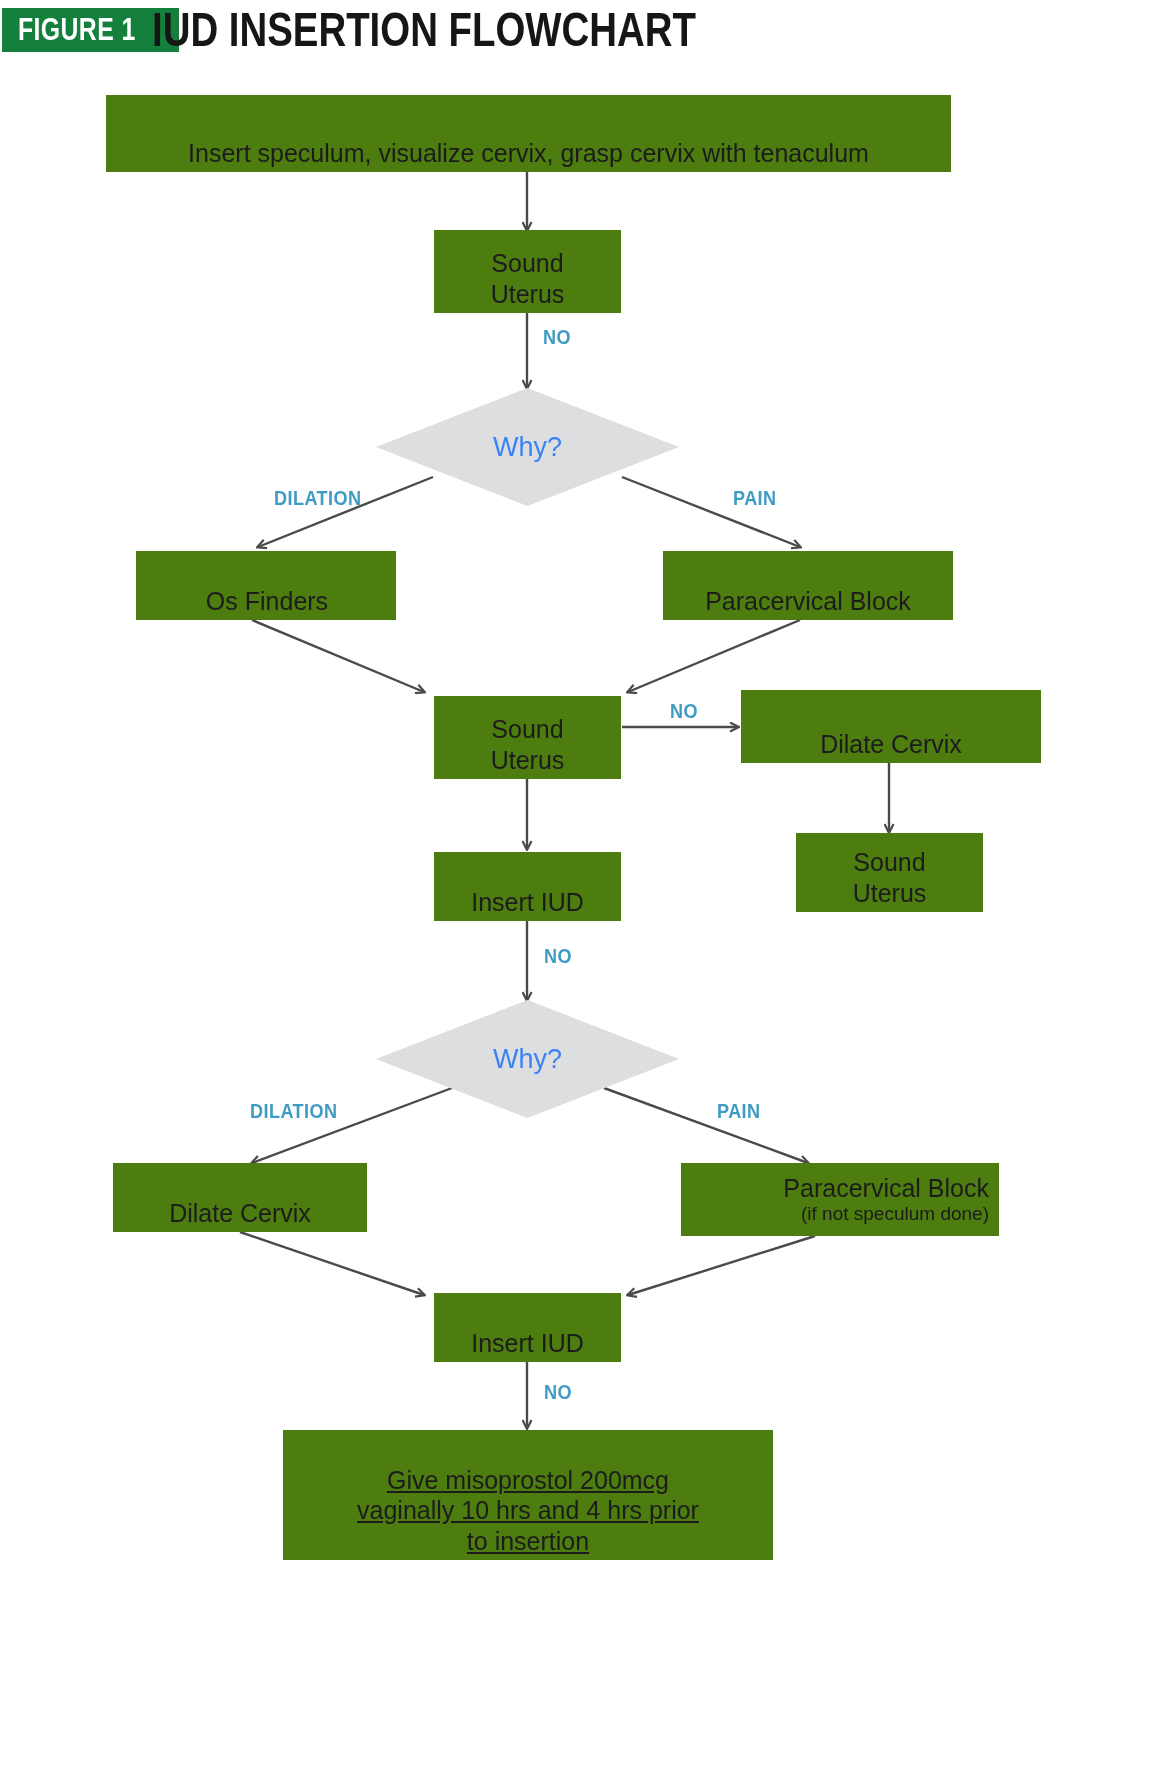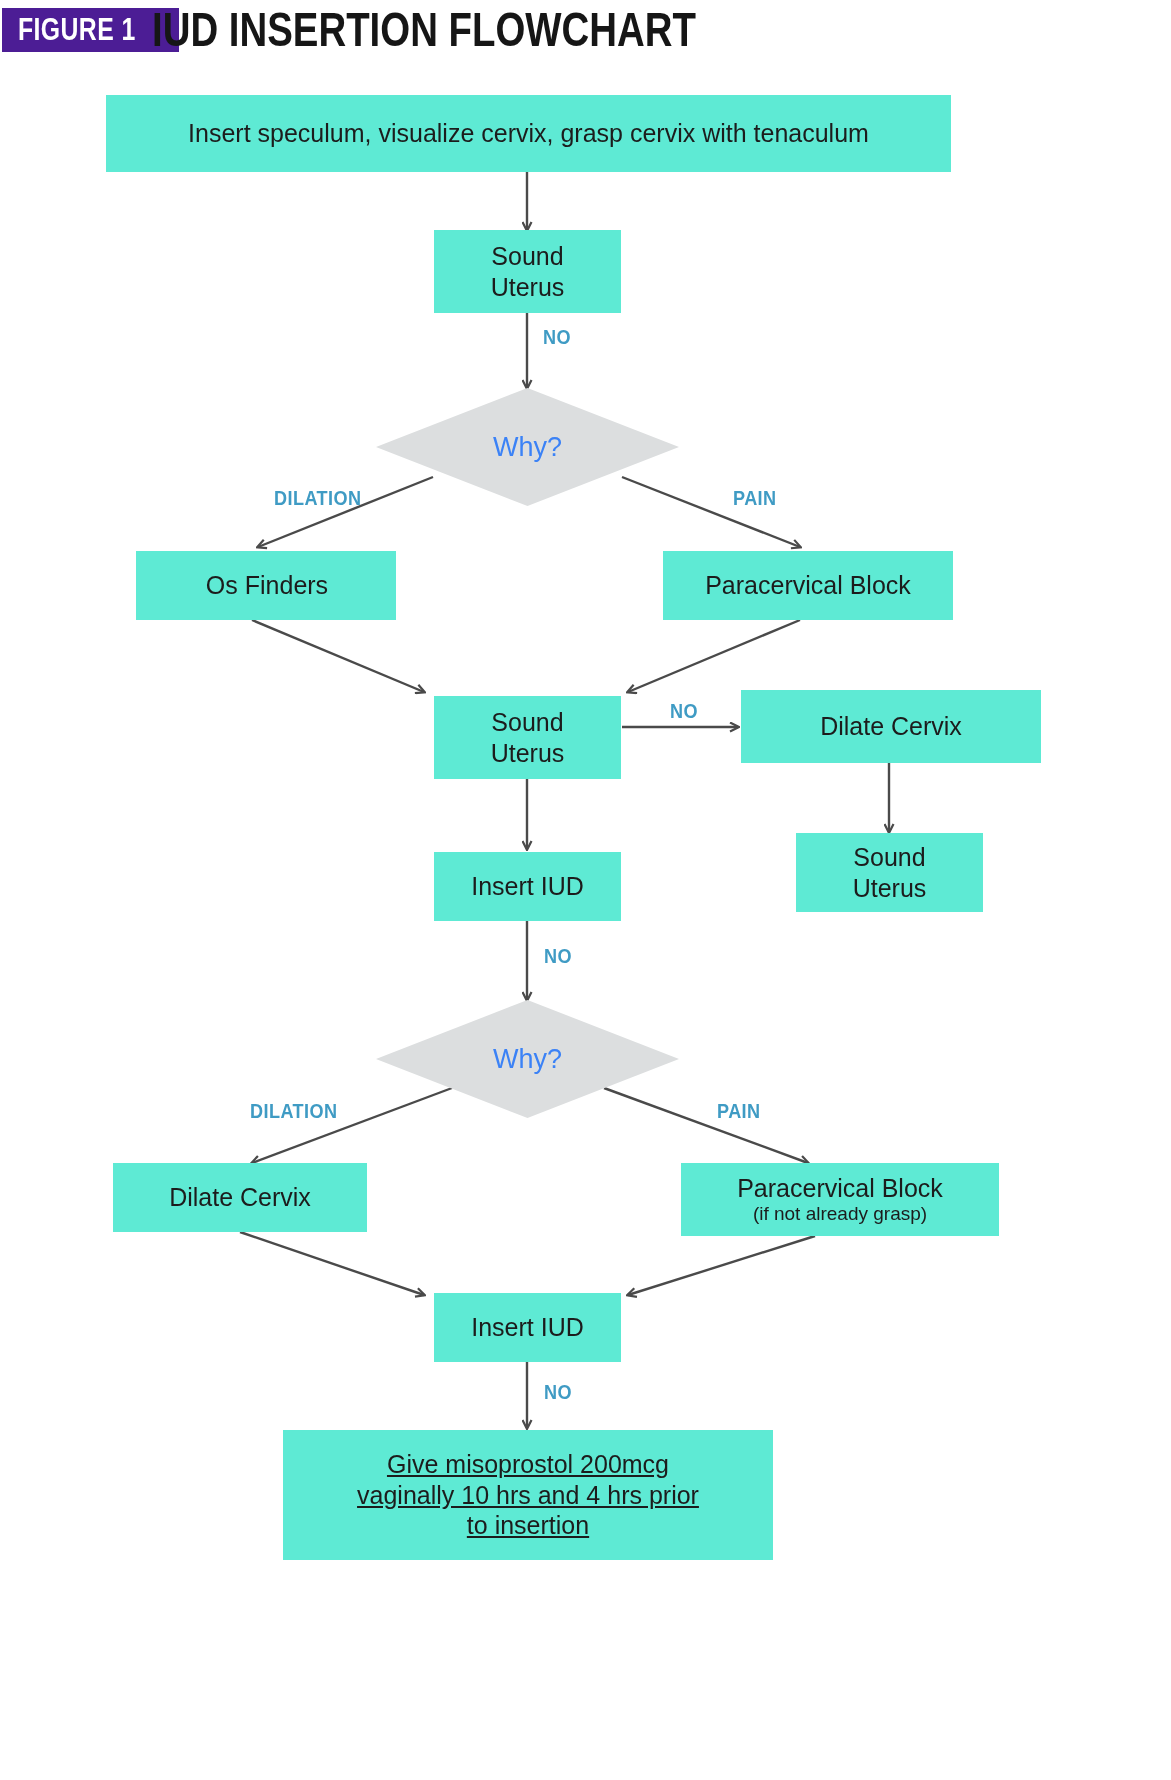--- a/index.html
+++ b/index.html
@@ -4,40 +4,40 @@
 <style>
   html,body{margin:0;padding:0;background:#ffffff;}
   body{
     width:1171px;height:1780px;position:relative;overflow:hidden;
     font-family:"Liberation Sans","DejaVu Sans",sans-serif;
     color:#1a1a1a;
   }
   
   #header{position:absolute;left:0;top:0;width:1171px;height:62px;}
   #fig-badge{
-    position:absolute;left:2px;top:8px;height:44px;background:#4c1d95;
+    position:absolute;left:2px;top:8px;height:44px;background:#15803d;
     display:flex;align-items:center;justify-content:center;
     padding:0 14px 0 16px;
   }
   #fig-badge span{
     color:#ffffff;font-weight:bold;font-size:31px;letter-spacing:.5px;
     font-family:"Liberation Sans Narrow","Liberation Sans",sans-serif;
     transform:scaleX(.80);transform-origin:left center;white-space:nowrap;
     display:inline-block;
   }
   #fig-title{
     position:absolute;left:152px;top:2px;
     font-weight:bold;font-size:48px;color:#161616;letter-spacing:0px;
     font-family:"Liberation Sans Narrow","Liberation Sans",sans-serif;
     transform:scaleX(.80);transform-origin:left top;white-space:nowrap;
   }
   
   .node{
-    position:absolute;background:#5eead4;box-sizing:border-box;
-    display:flex;align-items:center;justify-content:center;text-align:center;
+    position:absolute;background:#4d7c0f;box-sizing:border-box;
+    display:flex;align-items:flex-end;justify-content:center;text-align:center;
     font-size:25px;line-height:1.22;color:#1c1c1c;padding:4px 10px;
   }
   .node .sub{display:block;font-size:19px;line-height:1.2;}
   .diamond{position:absolute;}
   .diamond .dshape{
     position:absolute;left:0;top:0;width:100%;height:100%;
     background:#dcdedf;
     clip-path:polygon(50% 0%,100% 50%,50% 100%,0% 50%);
   }
   .diamond .dlabel{
@@ -150,21 +150,21 @@
   <div class="dshape"></div>
   <div class="dlabel">Why?</div>
 </div>
 
 <div class="node" style="left:113px;top:1163px;width:254px;height:69px;">
   <span>Dilate Cervix</span>
 </div>
 
 <div class="node" style="left:681px;top:1163px;width:318px;height:73px;flex-direction:column;">
   <span>Paracervical Block</span>
-  <span class="sub">(if not already grasp)</span>
+  <span class="sub">(if not speculum done)</span>
 </div>
 
 <div class="node" style="left:434px;top:1293px;width:187px;height:69px;">
   <span>Insert IUD</span>
 </div>
 
 <div class="node" style="left:283px;top:1430px;width:490px;height:130px;white-space:pre-line;text-decoration:underline;">
   <span>Give misoprostol 200mcg
 vaginally 10 hrs and 4 hrs prior
 to insertion</span>

